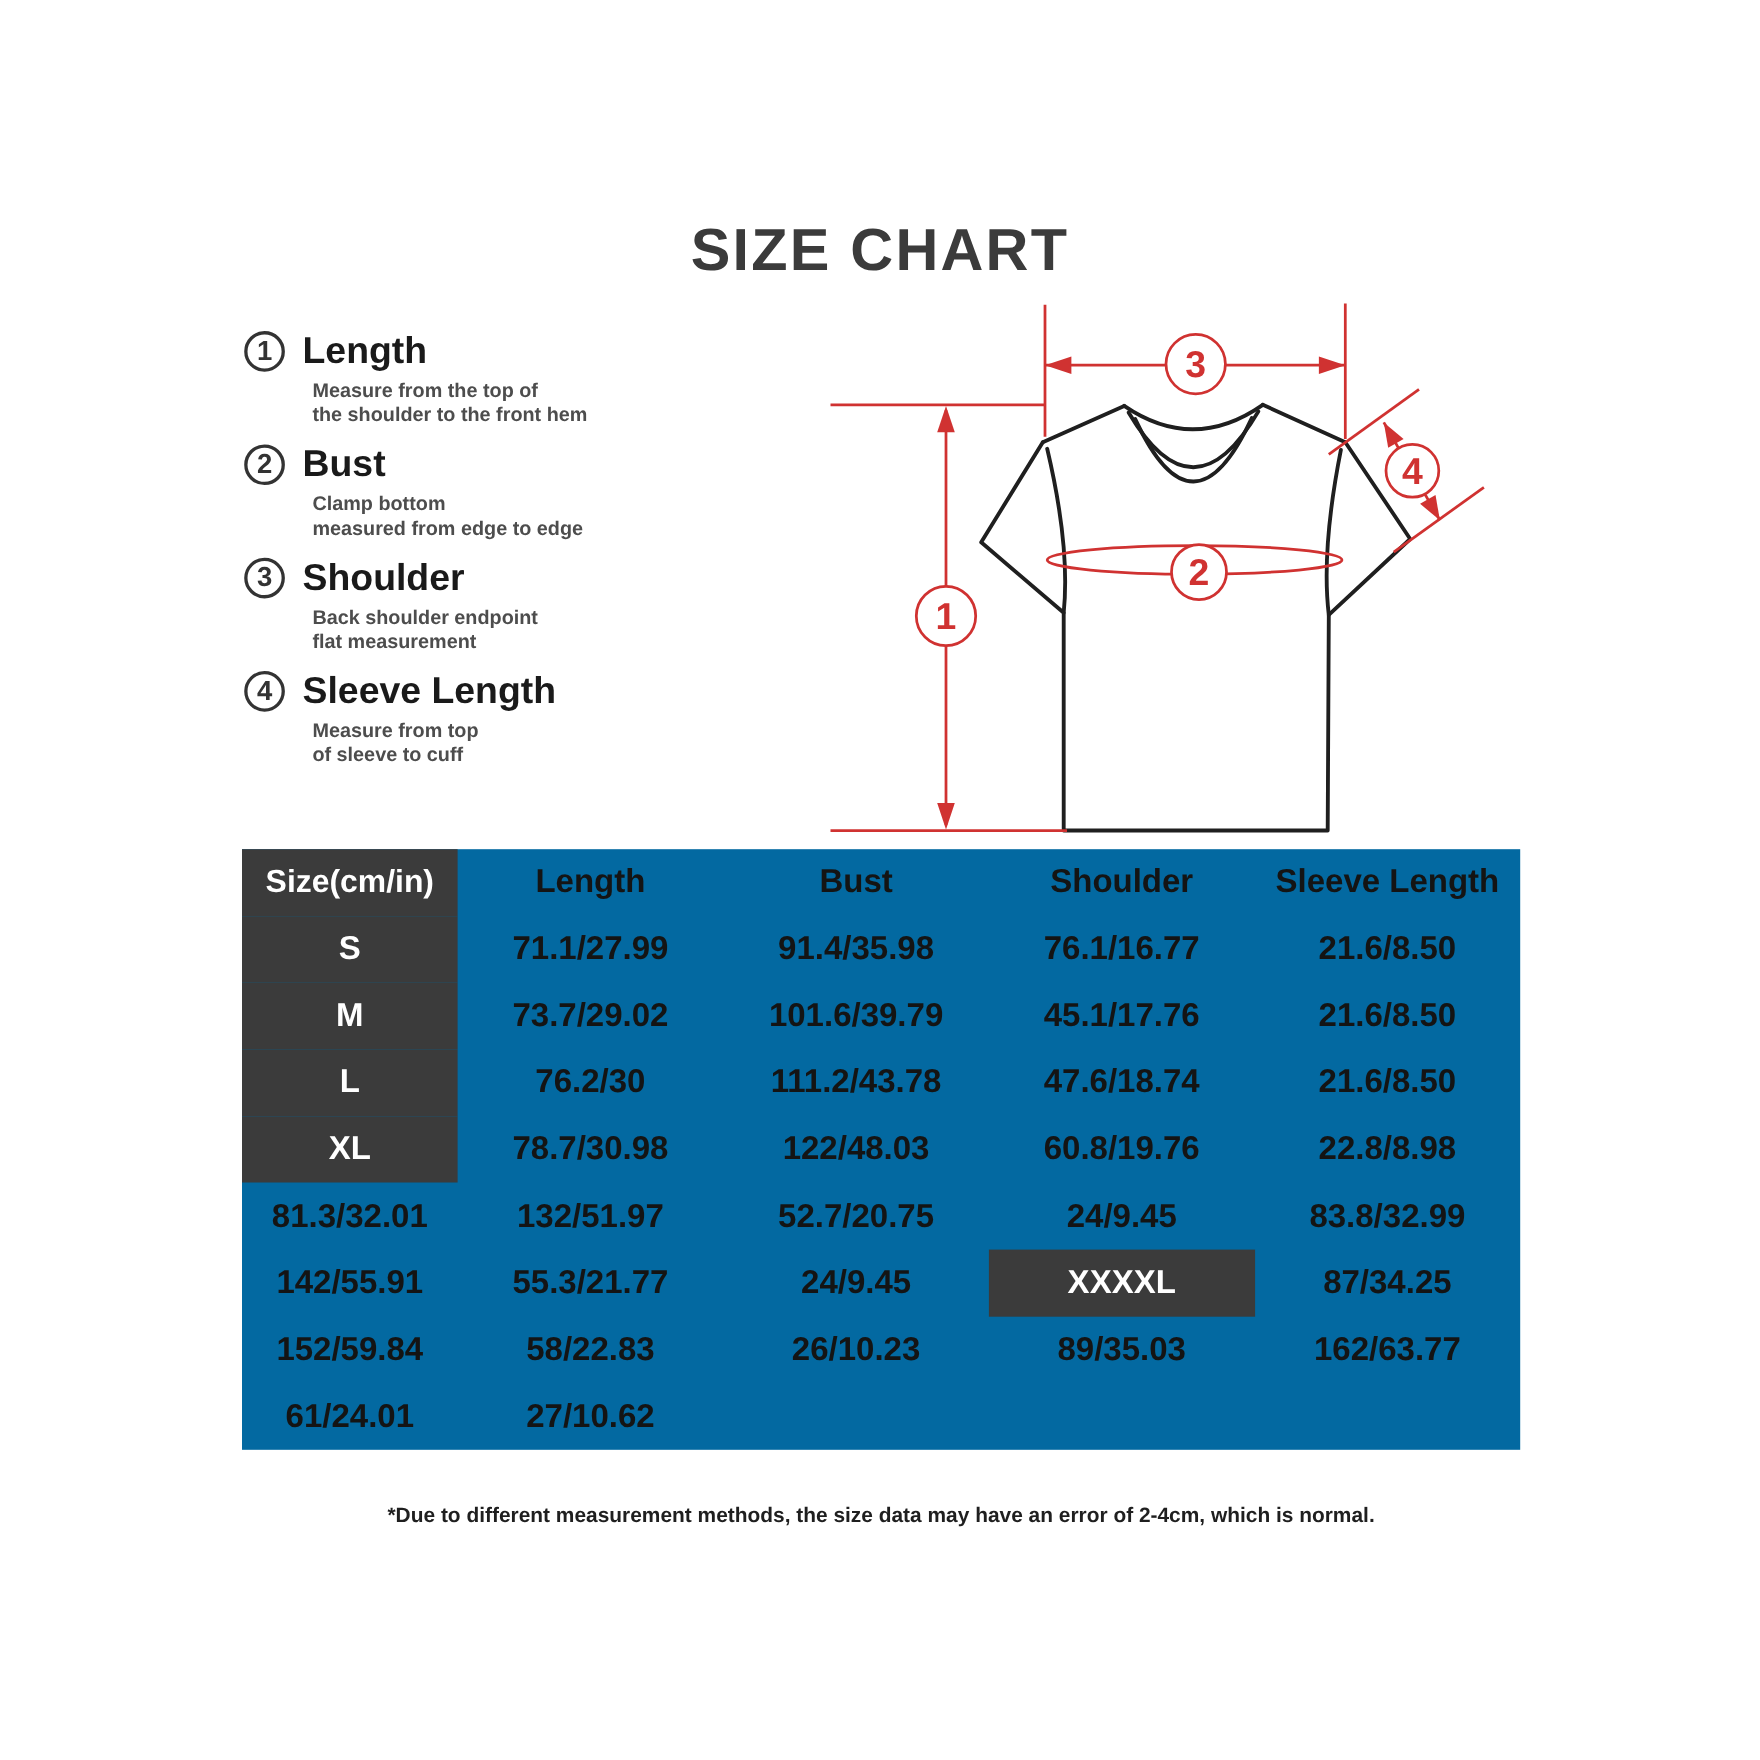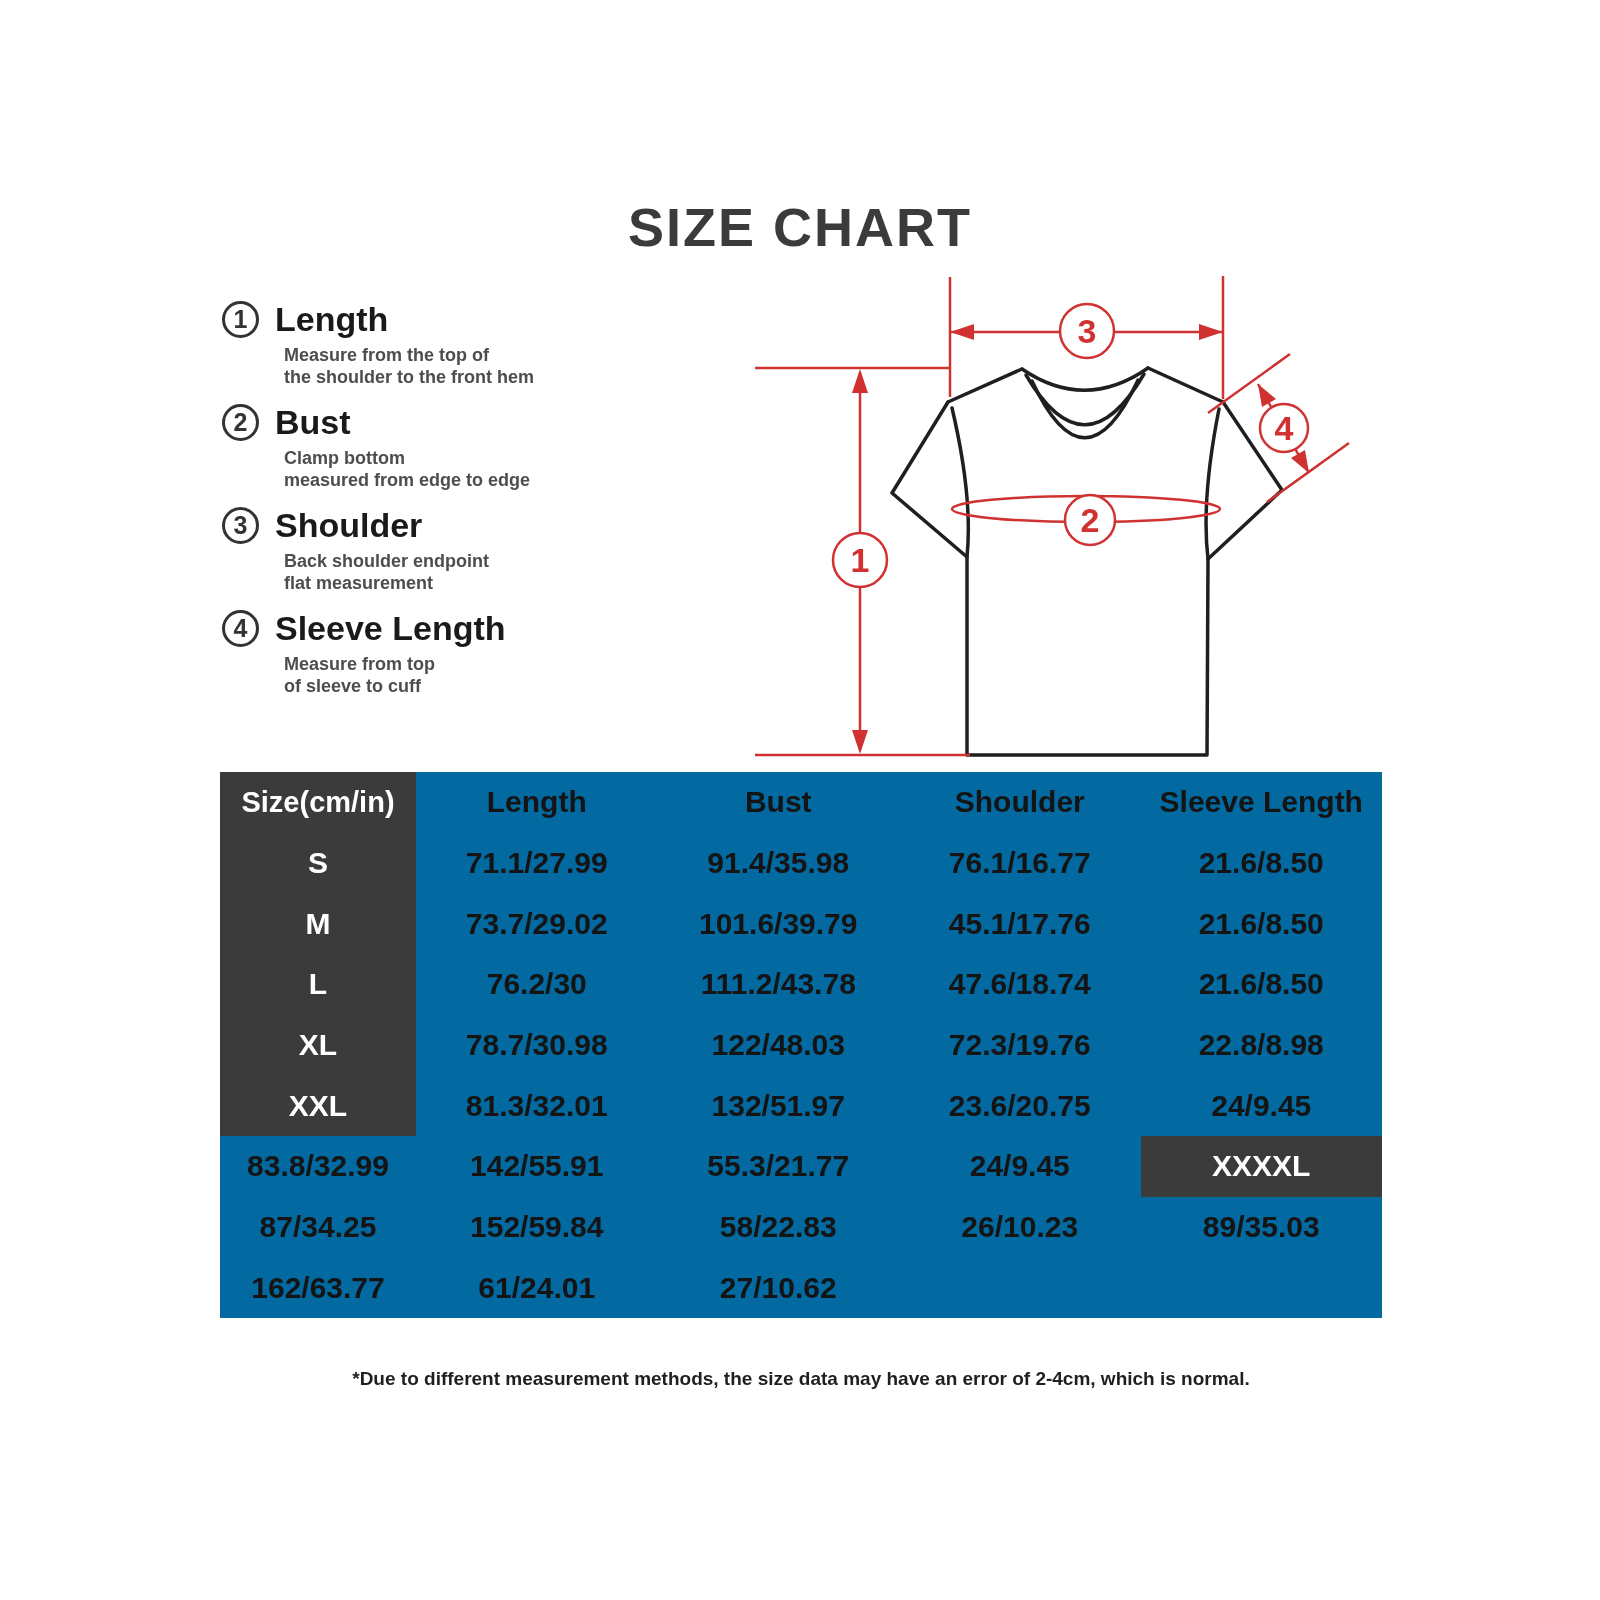--- a/index.html
+++ b/index.html
@@ -191,27 +191,26 @@
 
     <div class="cell size-col">L</div>
     <div class="cell">76.2/30</div>
     <div class="cell">111.2/43.78</div>
     <div class="cell">47.6/18.74</div>
     <div class="cell">21.6/8.50</div>
 
     <div class="cell size-col">XL</div>
     <div class="cell">78.7/30.98</div>
     <div class="cell">122/48.03</div>
-    <div class="cell">72.3/19.76</div>
+    <div class="cell">60.8/19.76</div>
     <div class="cell">22.8/8.98</div>
 
-    <div class="cell size-col">XXL</div>
     <div class="cell">81.3/32.01</div>
     <div class="cell">132/51.97</div>
-    <div class="cell">23.6/20.75</div>
+    <div class="cell">52.7/20.75</div>
     <div class="cell">24/9.45</div>
 
     <div class="cell">83.8/32.99</div>
     <div class="cell">142/55.91</div>
     <div class="cell">55.3/21.77</div>
     <div class="cell">24/9.45</div>
 
     <div class="cell size-col">XXXXL</div>
     <div class="cell">87/34.25</div>
     <div class="cell">152/59.84</div>

